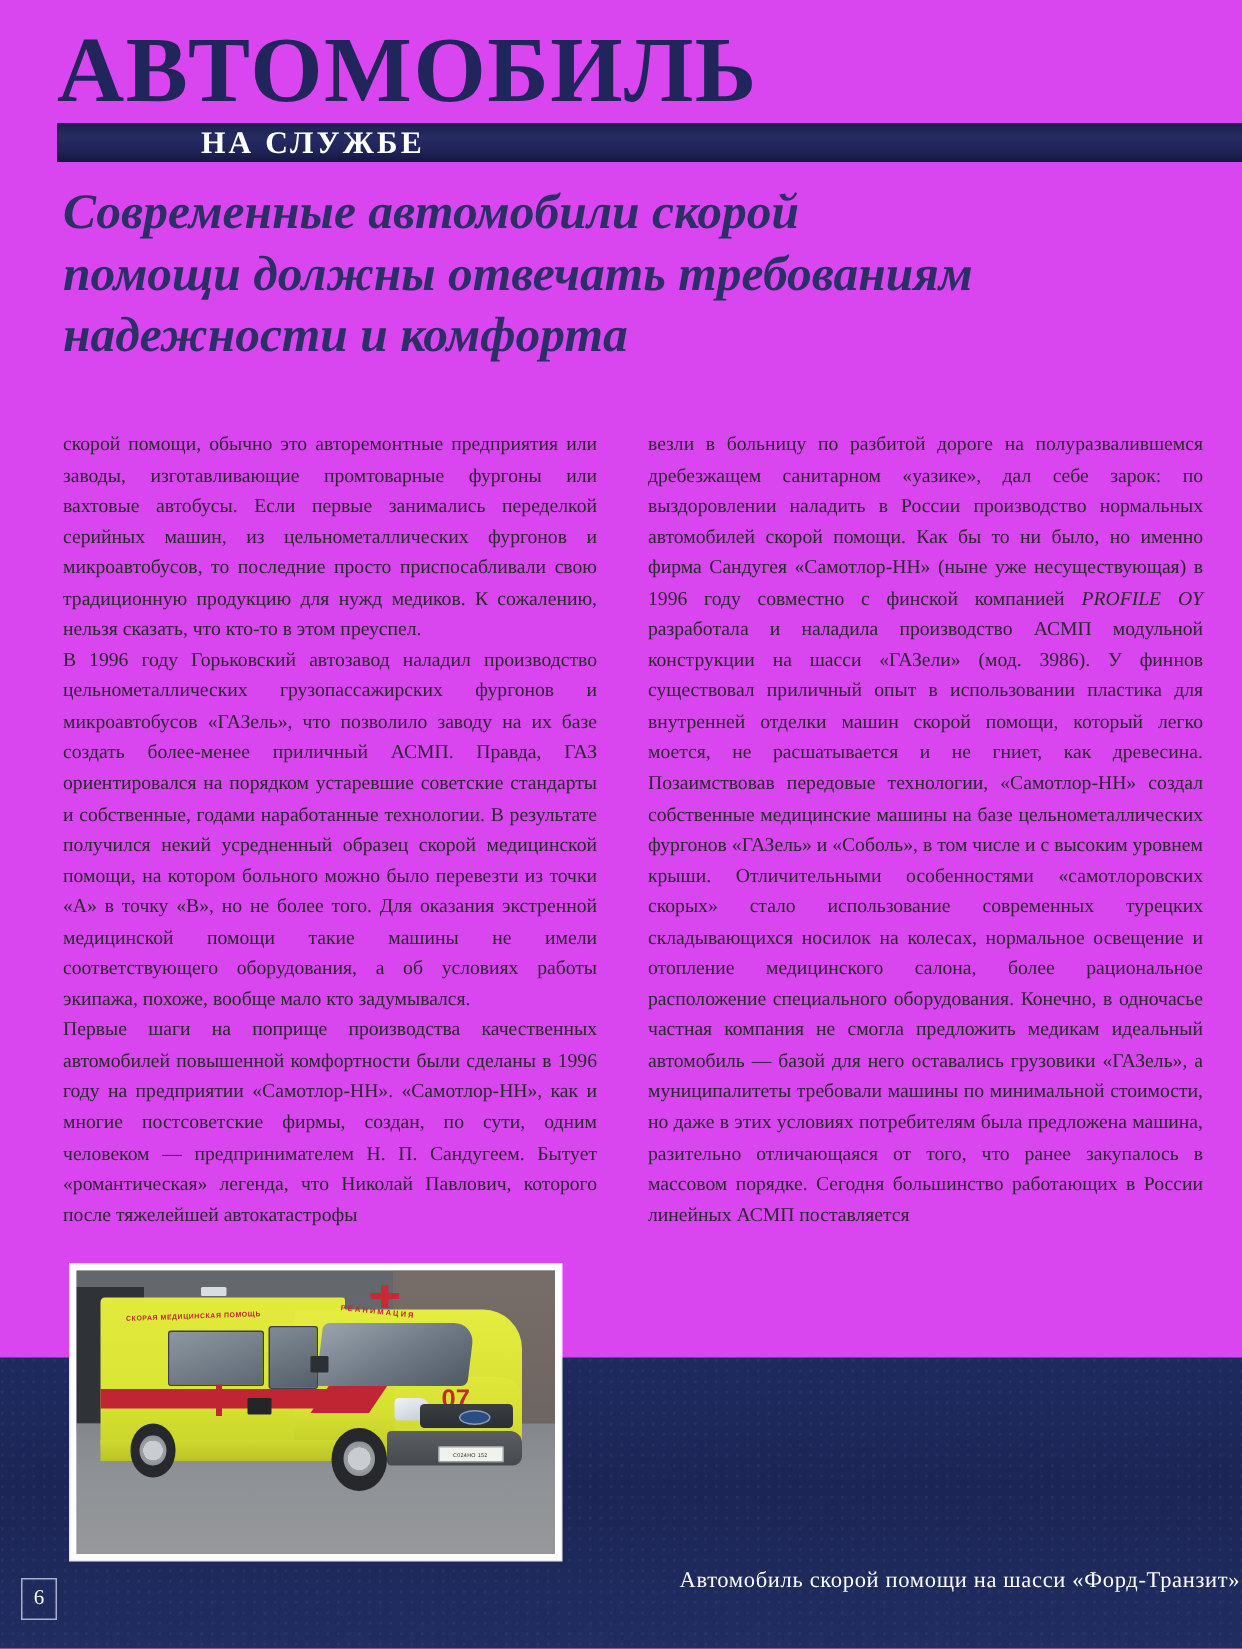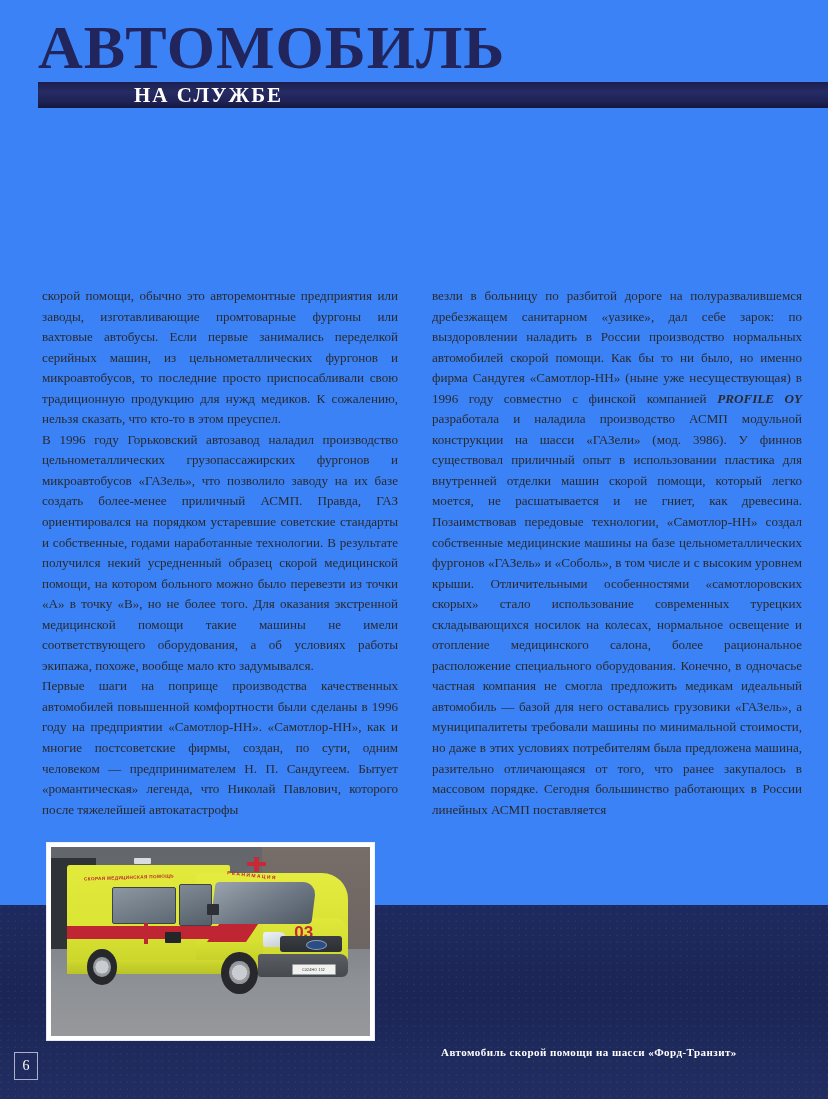--- a/index.html
+++ b/index.html
@@ -12,21 +12,21 @@
     height: 1099px;
     position: relative;
     overflow: hidden;
     font-family: "Liberation Serif", serif;
   }
 
   
   #page {
     position: absolute;
     inset: 0;
-    background: #3b82f6;
+    background: #d946ef;
   }
 
   
   .navy-bottom {
     position: absolute;
     left: 0;
     top: 905px;
     width: 828px;
     height: 194px;
     background:
@@ -107,21 +107,21 @@
     line-height: 20.55px;
     color: #2a2a2e;
     text-align: justify;
     text-justify: inter-word;
     hyphens: manual;
   }
   .col-left  { left: 42px;  width: 356px; }
   .col-right { left: 432px; width: 370px; }
   .col p { margin: 0; }
   .col p + p { text-indent: 0; }
-  .col .it { font-style: italic; font-weight: bold; }
+  .col .it { font-style: italic; }
 
   
   .photo-frame {
     position: absolute;
     left: 47px;
     top: 843px;
     width: 327px;
     height: 197px;
     background: #ffffff;
     padding: 4px;
@@ -339,26 +339,26 @@
     top: 903px;
     font-family: "Liberation Serif", serif;
     font-weight: bold;
     font-size: 86px;
     line-height: 86px;
     letter-spacing: -2px;
     color: #ffffff;
   }
   .caption {
     position: absolute;
-    left: 441px;
+    left: 453px;
     top: 1046px;
     width: 360px;
     font-family: "Liberation Serif", serif;
-    font-weight: bold;
-    font-size: 11px;
+    font-weight: normal;
+    font-size: 15px;
     letter-spacing: .45px;
     color: #ffffff;
     white-space: nowrap;
   }
 
   
   .page-number {
     position: absolute;
     left: 14px;
     top: 1052px;
@@ -380,20 +380,25 @@
 
   <div class="navy-bottom"></div>
 
   <div class="masthead">
     <div class="masthead-title">АВТОМОБИЛЬ</div>
     <div class="masthead-bar">
       <div class="masthead-bar-label">НА СЛУЖБЕ</div>
     </div>
   </div>
 
+  <div class="deck">
+    <div>Современные автомобили скорой</div>
+    <div>помощи должны отвечать требованиям</div>
+    <div>надежности и комфорта</div>
+  </div>
 
   <div class="cols">
     <div class="col col-left">
       <p>скорой помощи, обычно это авторемонтные предприятия или заводы, изготавливающие промтоварные фургоны или вахтовые автобусы. Если первые занимались переделкой серийных машин, из цельнометаллических фургонов и микроавтобусов, то последние просто приспосабливали свою традиционную продукцию для нужд медиков. К сожалению, нельзя сказать, что кто-то в этом преуспел.</p>
       <p>В 1996 году Горьковский автозавод наладил производство цельнометаллических грузопассажирских фургонов и микроавтобусов «ГАЗель», что позволило заводу на их базе создать более-менее приличный АСМП. Правда, ГАЗ ориентировался на порядком устаревшие советские стандарты и собственные, годами наработанные технологии. В результате получился некий усредненный образец скорой медицинской помощи, на котором больного можно было перевезти из точки «А» в точку «В», но не более того. Для оказания экстренной медицинской помощи такие машины не имели соответствующего оборудования, а об условиях работы экипажа, похоже, вообще мало кто задумывался.</p>
       <p>Первые шаги на поприще производства качественных автомобилей повышенной комфортности были сделаны в 1996 году на предприятии «Самотлор-НН». «Самотлор-НН», как и многие постсоветские фирмы, создан, по сути, одним человеком — предпринимателем Н. П. Сандугеем. Бытует «романтическая» легенда, что Николай Павлович, которого после тяжелейшей автокатастрофы</p>
     </div>
     <div class="col col-right">
       <p><span>везли в больницу по разбитой дороге на полуразвалившемся дребезжащем санитарном «уазике», дал себе зарок: по выздоровлении наладить в России производство нормальных автомобилей скорой помощи. Как бы то ни было, но именно фирма Сандугея «Самотлор-НН» (ныне уже несуществующая) в 1996 году совместно с финской компанией </span><span class="it">PROFILE OY</span><span> разработала и наладила производство АСМП модульной конструкции на шасси «ГАЗели» (мод. 3986). У финнов существовал приличный опыт в использовании пластика для внутренней отделки машин скорой помощи, который легко моется, не расшатывается и не гниет, как древесина. Позаимствовав передовые технологии, «Самотлор-НН» создал собственные медицинские машины на базе цельнометаллических фургонов «ГАЗель» и «Соболь», в том числе и с высоким уровнем крыши. Отличительными особенностями «самотлоровских скорых» стало использование современных турецких складывающихся носилок на колесах, нормальное освещение и отопление медицинского салона, более рациональное расположение специального оборудования. Конечно, в одночасье частная компания не смогла предложить медикам идеальный автомобиль — базой для него оставались грузовики «ГАЗель», а муниципалитеты требовали машины по минимальной стоимости, но даже в этих условиях потребителям была предложена машина, разительно отличающаяся от того, что ранее закупалось в массовом порядке. Сегодня большинство работающих в России линейных АСМП поставляется</span></p>
     </div>
@@ -416,21 +421,21 @@
         <div class="amb-doorwin"></div>
         <div class="amb-stripe"></div>
         <div class="amb-stripe2"></div>
         <div class="amb-cross"></div>
         <div class="amb-roofcross"></div>
         <div class="amb-handle"></div>
         <div class="amb-mirror"></div>
         <div class="amb-beacon"></div>
         <div class="amb-label-side">СКОРАЯ МЕДИЦИНСКАЯ ПОМОЩЬ</div>
         <div class="amb-label-reanim">РЕАНИМАЦИЯ</div>
-        <div class="amb-03">03</div>
+        <div class="amb-03">07</div>
         <div class="amb-headlight"></div>
         <div class="amb-grille"></div>
         <div class="amb-oval"></div>
         <div class="amb-bumper"></div>
         <div class="amb-plate">С024НО 152</div>
         <div class="wheel wheel-front"></div>
         <div class="wheel wheel-rear"></div>
       </div>
     </div>
   </div>

